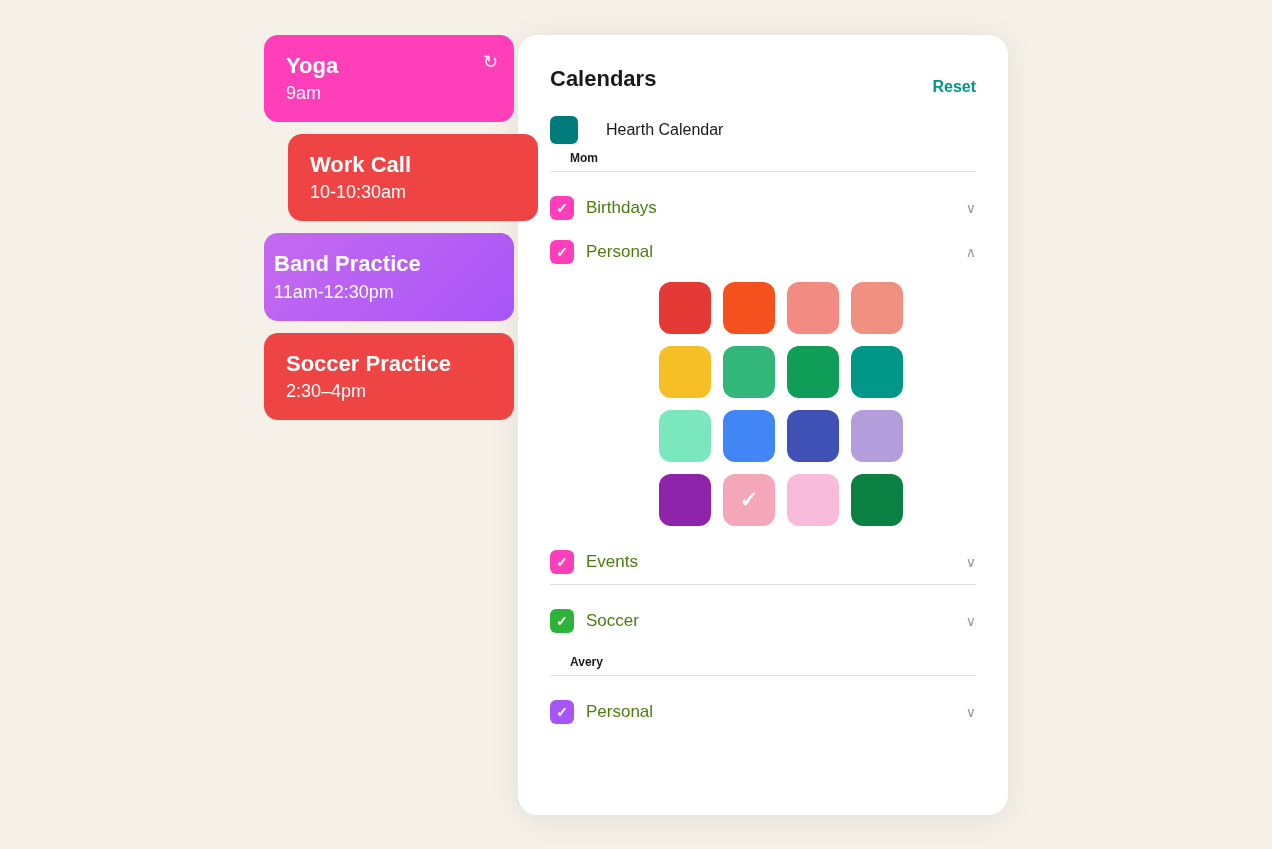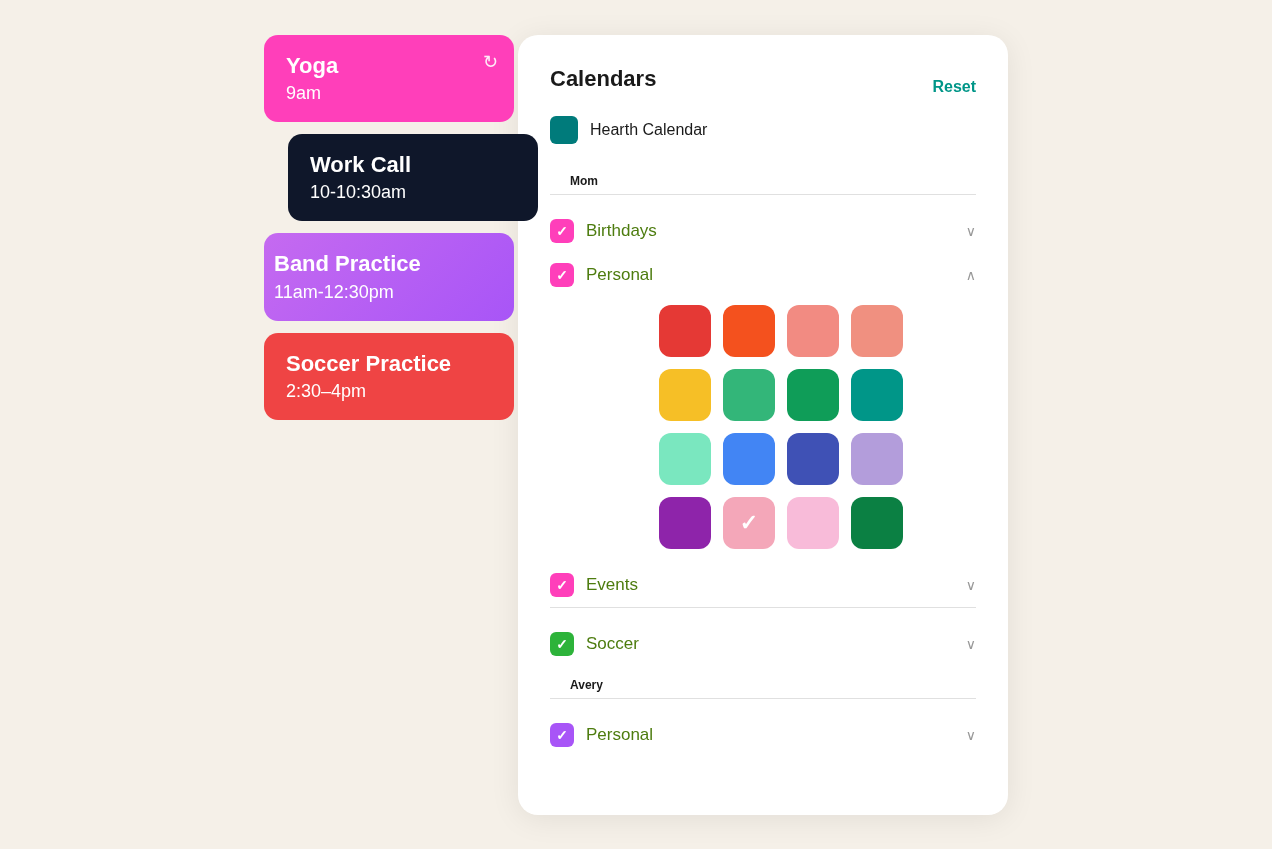--- a/index.html
+++ b/index.html
@@ -56,21 +56,21 @@
 
     .event-yoga .refresh-icon {
       position: absolute;
       top: 16px;
       right: 16px;
       font-size: 18px;
       opacity: 0.9;
     }
 
     .event-work {
-      background-color: #0f172a;
+      background-color: #ef4444;
       margin-left: 24px;
     }
 
     .event-band {
       background: linear-gradient(135deg, #c56af0 0%, #a855f7 100%);
       padding-left: 10px;
     }
 
     .event-soccer {
       background-color: #ef4444;
@@ -107,22 +107,22 @@
       background: none;
       border: none;
       cursor: pointer;
       margin-top: 15px;
     }
 
     
     .hearth-row {
       display: flex;
       align-items: center;
-      gap: 12px;
-      margin-bottom: 30px;
+      gap: 28px;
+      margin-bottom: 7px;
     }
 
     .hearth-swatch {
       width: 28px;
       height: 28px;
       background-color: #007b7b;
       border-radius: 6px;
       flex-shrink: 0;
     }
 

